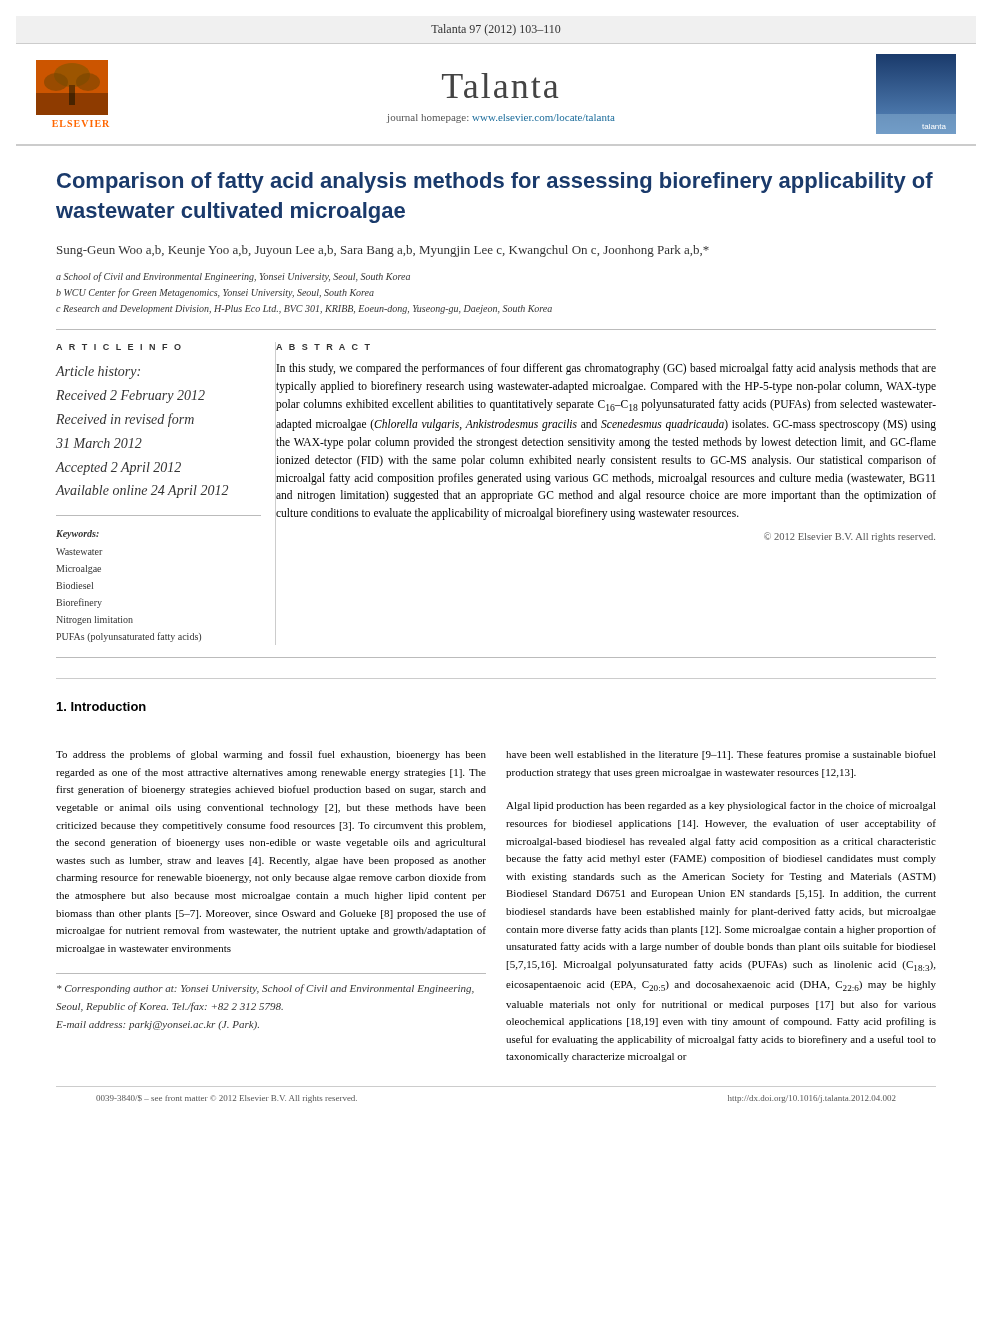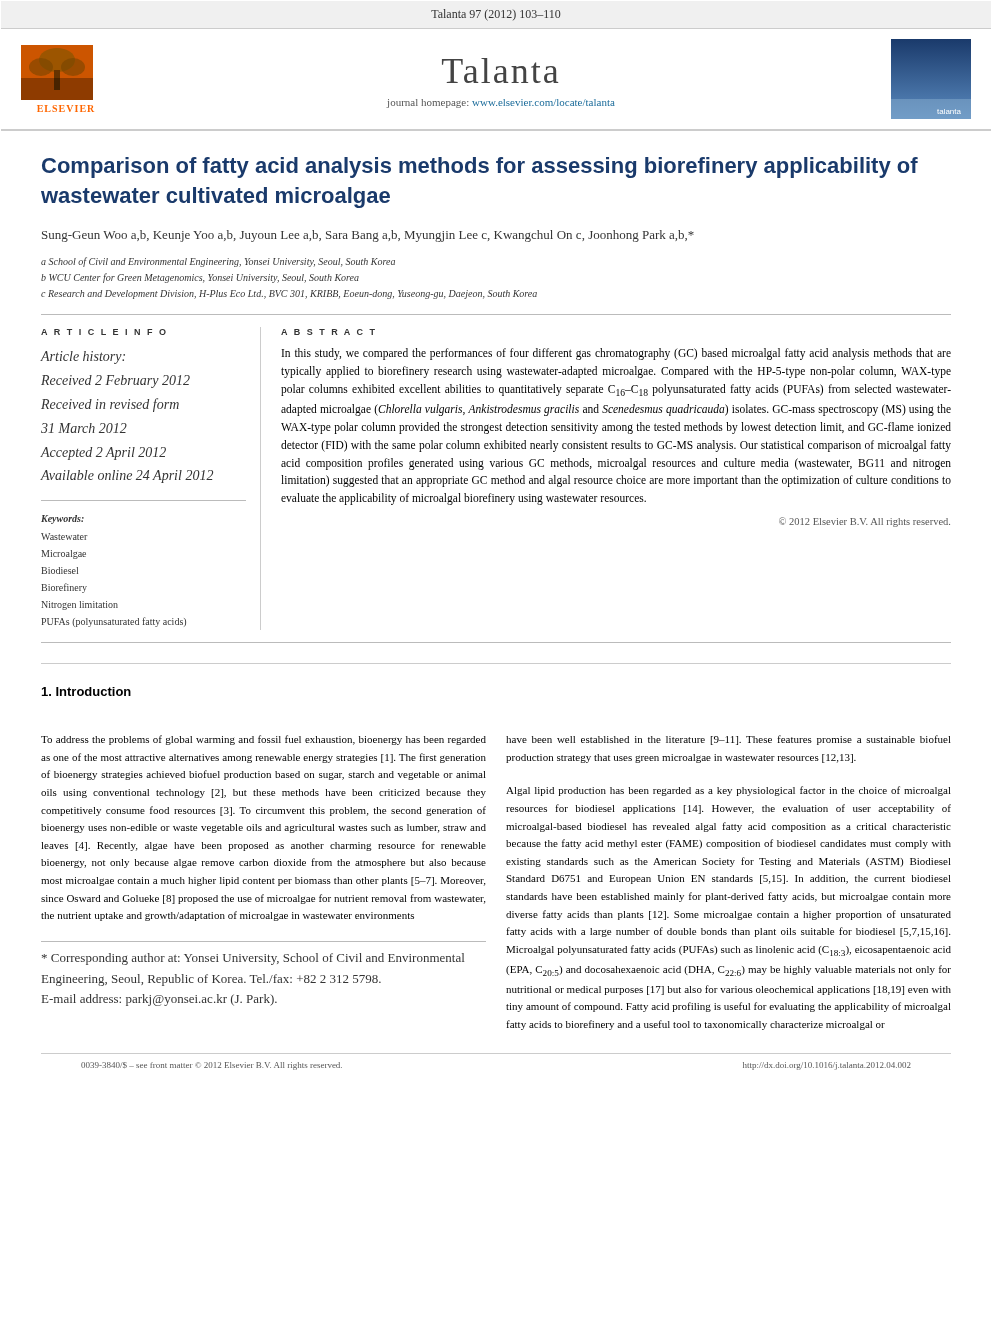--- a/index.html
+++ b/index.html
@@ -7,21 +7,21 @@
       background: #f5f5f5;
       font-family: 'Times New Roman', Times, serif;
       font-size: 13px;
       color: #000;
     }
     .page {
       width: 992px;
       min-height: 1323px;
       background: #fff;
       margin: 0 auto;
-      padding: 1px;
+      padding: 16px;
     }
     
     .top-bar {
       background: #f0f0f0;
       border-bottom: 1px solid #ccc;
       text-align: center;
       padding: 6px 0;
       font-size: 12px;
       color: #333;
     }
@@ -122,21 +122,20 @@
       line-height: 1.6;
     }
     .divider-line {
       border: none;
       border-top: 1px solid #bbb;
       margin: 12px 0;
     }
     
     .two-col {
       display: flex;
-      gap: 20px;
       margin-top: 12px;
     }
     .left-col {
       width: 220px;
       flex-shrink: 0;
       border-right: 1px solid #ccc;
       padding-right: 14px;
     }
     .right-col {
       flex: 1;
@@ -216,23 +215,24 @@
       line-height: 1.6;
       color: #000;
       text-align: justify;
     }
     .footnote-section {
       border-top: 1px solid #bbb;
       margin-top: 16px;
       padding-top: 6px;
     }
     .footnote-text {
-      font-size: 13px;
+      font-size: 11px;
       color: #333;
       line-height: 1.6;
+      font-style: italic;
     }
     .bottom-bar {
       border-top: 1px solid #ccc;
       margin-top: 20px;
       padding: 6px 40px;
       font-size: 9px;
       color: #555;
       display: flex;
       justify-content: space-between;
     }

